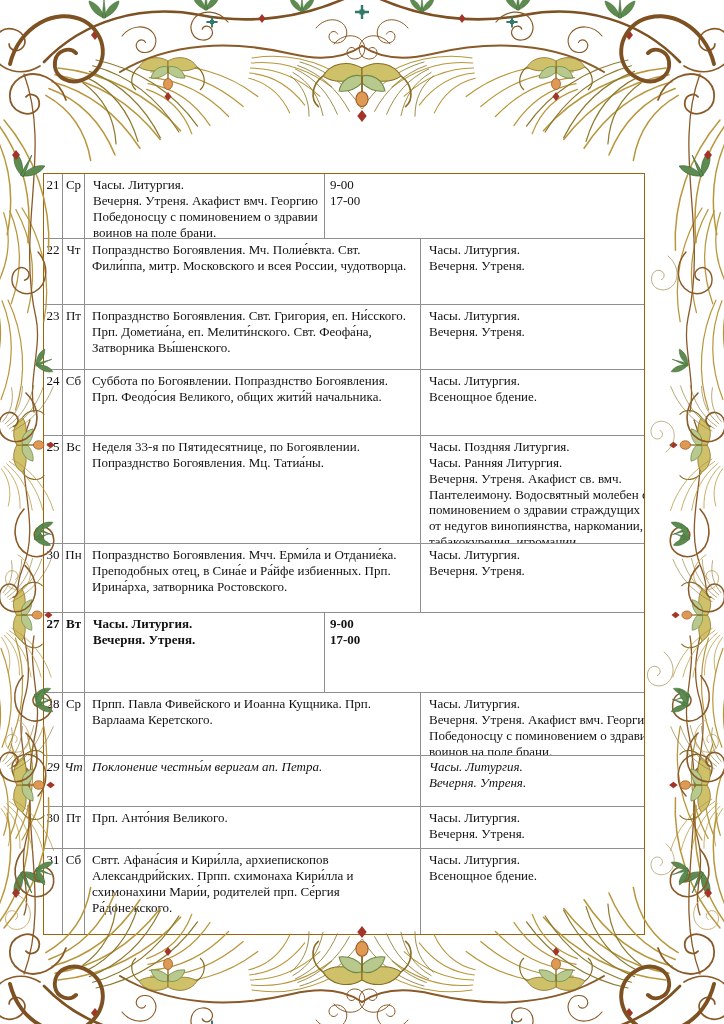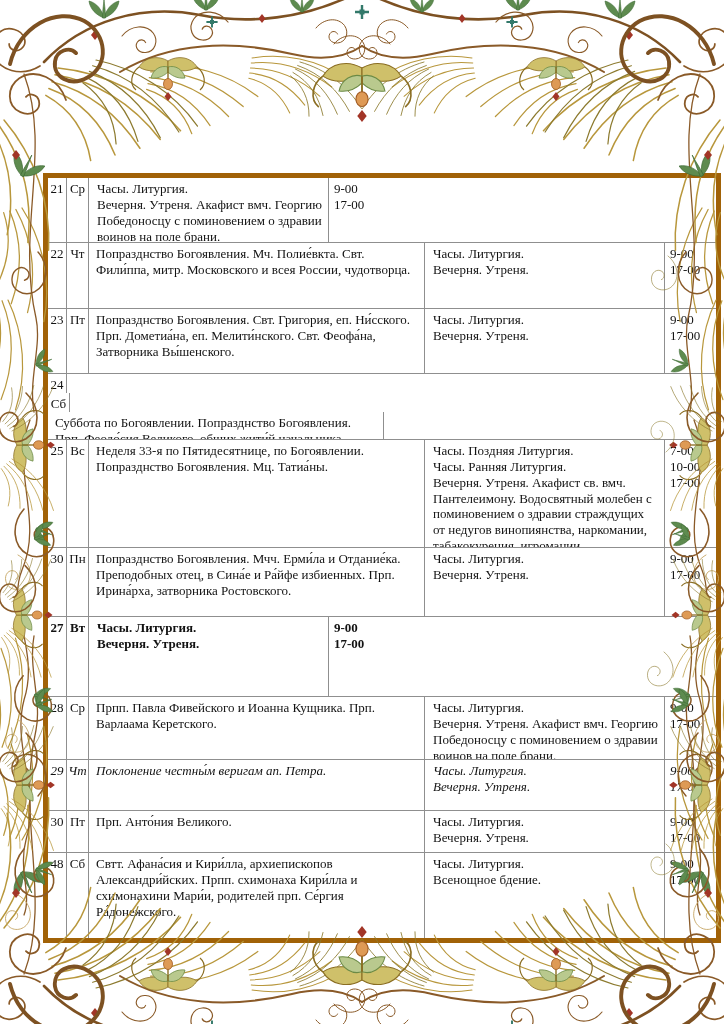--- a/index.html
+++ b/index.html
@@ -2,22 +2,22 @@
 <html><head>
 <meta charset="utf-8">
 <style>
   html,body{margin:0;padding:0;background:#ffffff;}
   .page{
     position:relative;width:724px;height:1024px;background:#ffffff;overflow:hidden;
     font-family:"Liberation Serif", serif;color:#121212;
   }
   
   .schedule{
-    position:absolute;left:43px;top:173px;width:678px;z-index:1;
-    border:5px solid #a16207;box-sizing:border-box;background:transparent;
+    position:absolute;left:43px;top:173px;width:602px;z-index:1;
+    border:1px solid #a16207;box-sizing:border-box;background:transparent;
   }
   .row{display:flex;border-bottom:1px solid #8f8f8f;box-sizing:border-box;overflow:hidden;}
   .row:last-child{border-bottom:none;}
   .cell{
     border-right:1px solid #8f8f8f;box-sizing:border-box;
     font-size:13px;line-height:1.22;padding-top:3px;overflow:hidden;
   }
   .cell:last-child{border-right:none;}
   .day{width:19px;text-align:center;flex:none;}
   .wd{width:22px;text-align:center;flex:none;}
@@ -204,21 +204,21 @@
     <div class="cell desc">Попразднство Богоявления. Свт. Григория, еп. Ни́сского. Прп. Дометиа́на, еп. Мелити́нского. Свт. Феофа́на, Затворника Вы́шенского.</div>
     <div class="cell serv">
           <div class="svc-line">Часы. Литургия.</div>
           <div class="svc-line">Вечерня. Утреня.</div>
         </div>
     <div class="cell time">
           <div class="time-line">9-00</div>
           <div class="time-line">17-00</div>
         </div>
   </div>
-      <div class="row" style="height: 66px; flex-direction: column;">
+      <div class="row" style="height: 66px;">
     <div class="cell day">24</div>
     <div class="cell wd">Сб</div>
     <div class="cell desc">Суббота по Богоявлении. Попразднство Богоявления. Прп. Феодо́сия Великого, общих жити́й начальника.</div>
     <div class="cell serv">
           <div class="svc-line">Часы. Литургия.</div>
           <div class="svc-line">Всенощное бдение.</div>
         </div>
     <div class="cell time">
           <div class="time-line">9-00</div>
           <div class="time-line">17-00</div>
@@ -297,21 +297,21 @@
     <div class="cell serv">
           <div class="svc-line">Часы. Литургия.</div>
           <div class="svc-line">Вечерня. Утреня.</div>
         </div>
     <div class="cell time">
           <div class="time-line">9-00</div>
           <div class="time-line">17-00</div>
         </div>
   </div>
       <div class="row" style="height: 85px;">
-    <div class="cell day">48</div>
+    <div class="cell day">31</div>
     <div class="cell wd">Сб</div>
     <div class="cell desc">Свтт. Афана́сия и Кири́лла, архиепископов Александри́йских. Прпп. схимонаха Кири́лла и схимонахини Мари́и, родителей прп. Се́ргия Ра́донежского.</div>
     <div class="cell serv">
           <div class="svc-line">Часы. Литургия.</div>
           <div class="svc-line">Всенощное бдение.</div>
         </div>
     <div class="cell time">
           <div class="time-line">9-00</div>
           <div class="time-line">17-00</div>
         </div>

